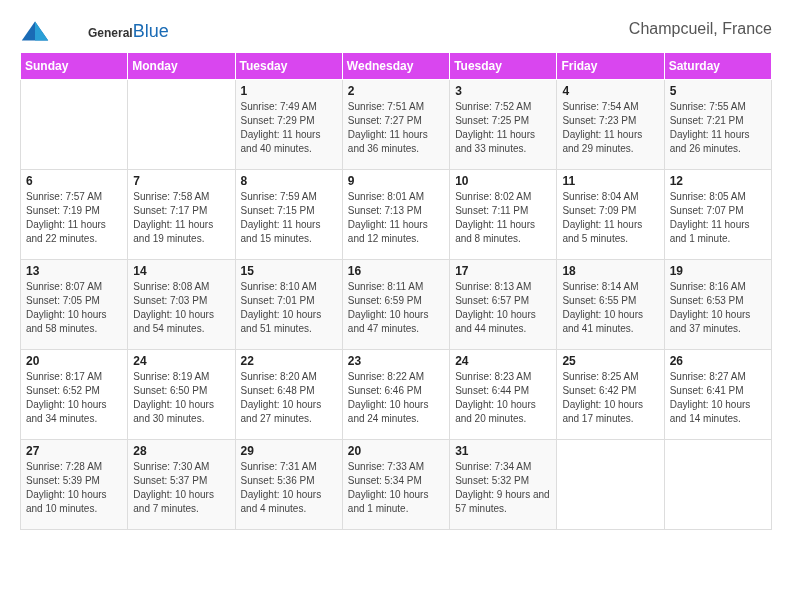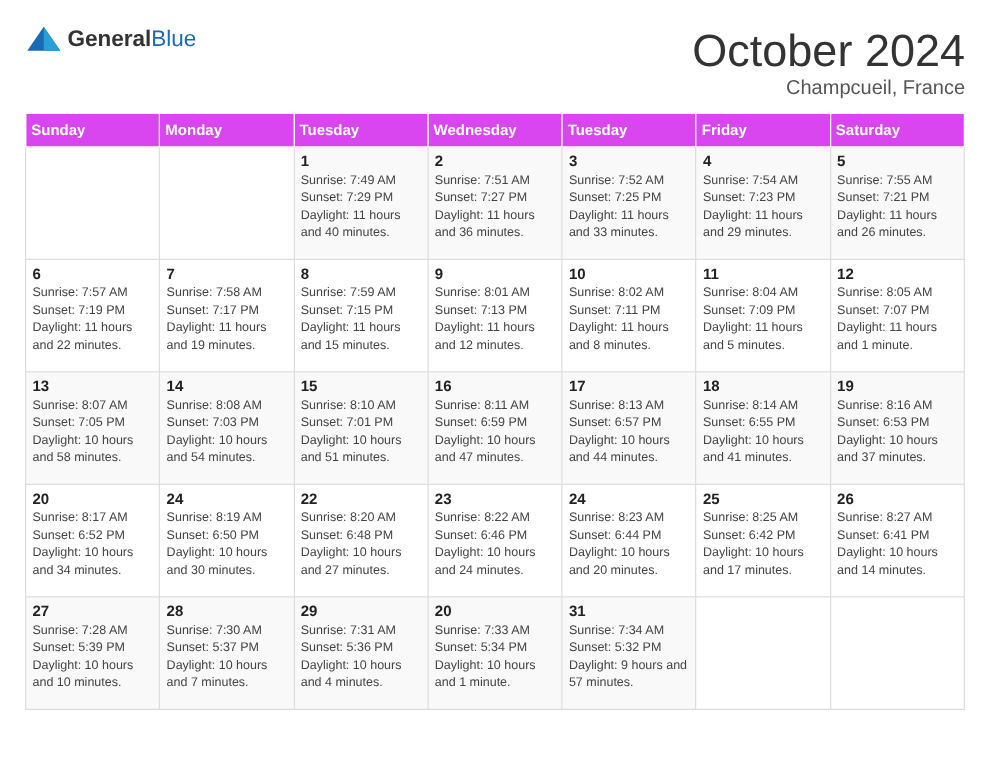--- a/index.html
+++ b/index.html
@@ -81,25 +81,24 @@
 </head>
 <body>
 
 <div class="header">
   <div class="logo">
     <svg class="logo-icon" viewBox="0 0 40 30" xmlns="http://www.w3.org/2000/svg">
       <polygon points="20,2 38,28 2,28" fill="#1a6bb5"></polygon>
       <polygon points="20,2 38,28 20,28" fill="#2a9fd6"></polygon>
     </svg>
     <div>
-      <span style="font-size:18px;font-weight:bold;color:#333;">General</span><span style="font-size:18px;font-weight:normal;color:#1a6bb5;">Blue</span>
+      <span style="font-size:12px;font-weight:bold;color:#333;margin-left:34px;">General</span><span style="font-size:18px;font-weight:normal;color:#1a6bb5;">Blue</span>
     </div>
   </div>
   <div class="title-block">
-    <div class="month-title">October 2024</div>
     <div class="subtitle">Champcueil, France</div>
   </div>
 </div>
 
 <table>
   <thead>
     <tr>
       <th>Sunday</th>
       <th>Monday</th>
       <th>Tuesday</th>

